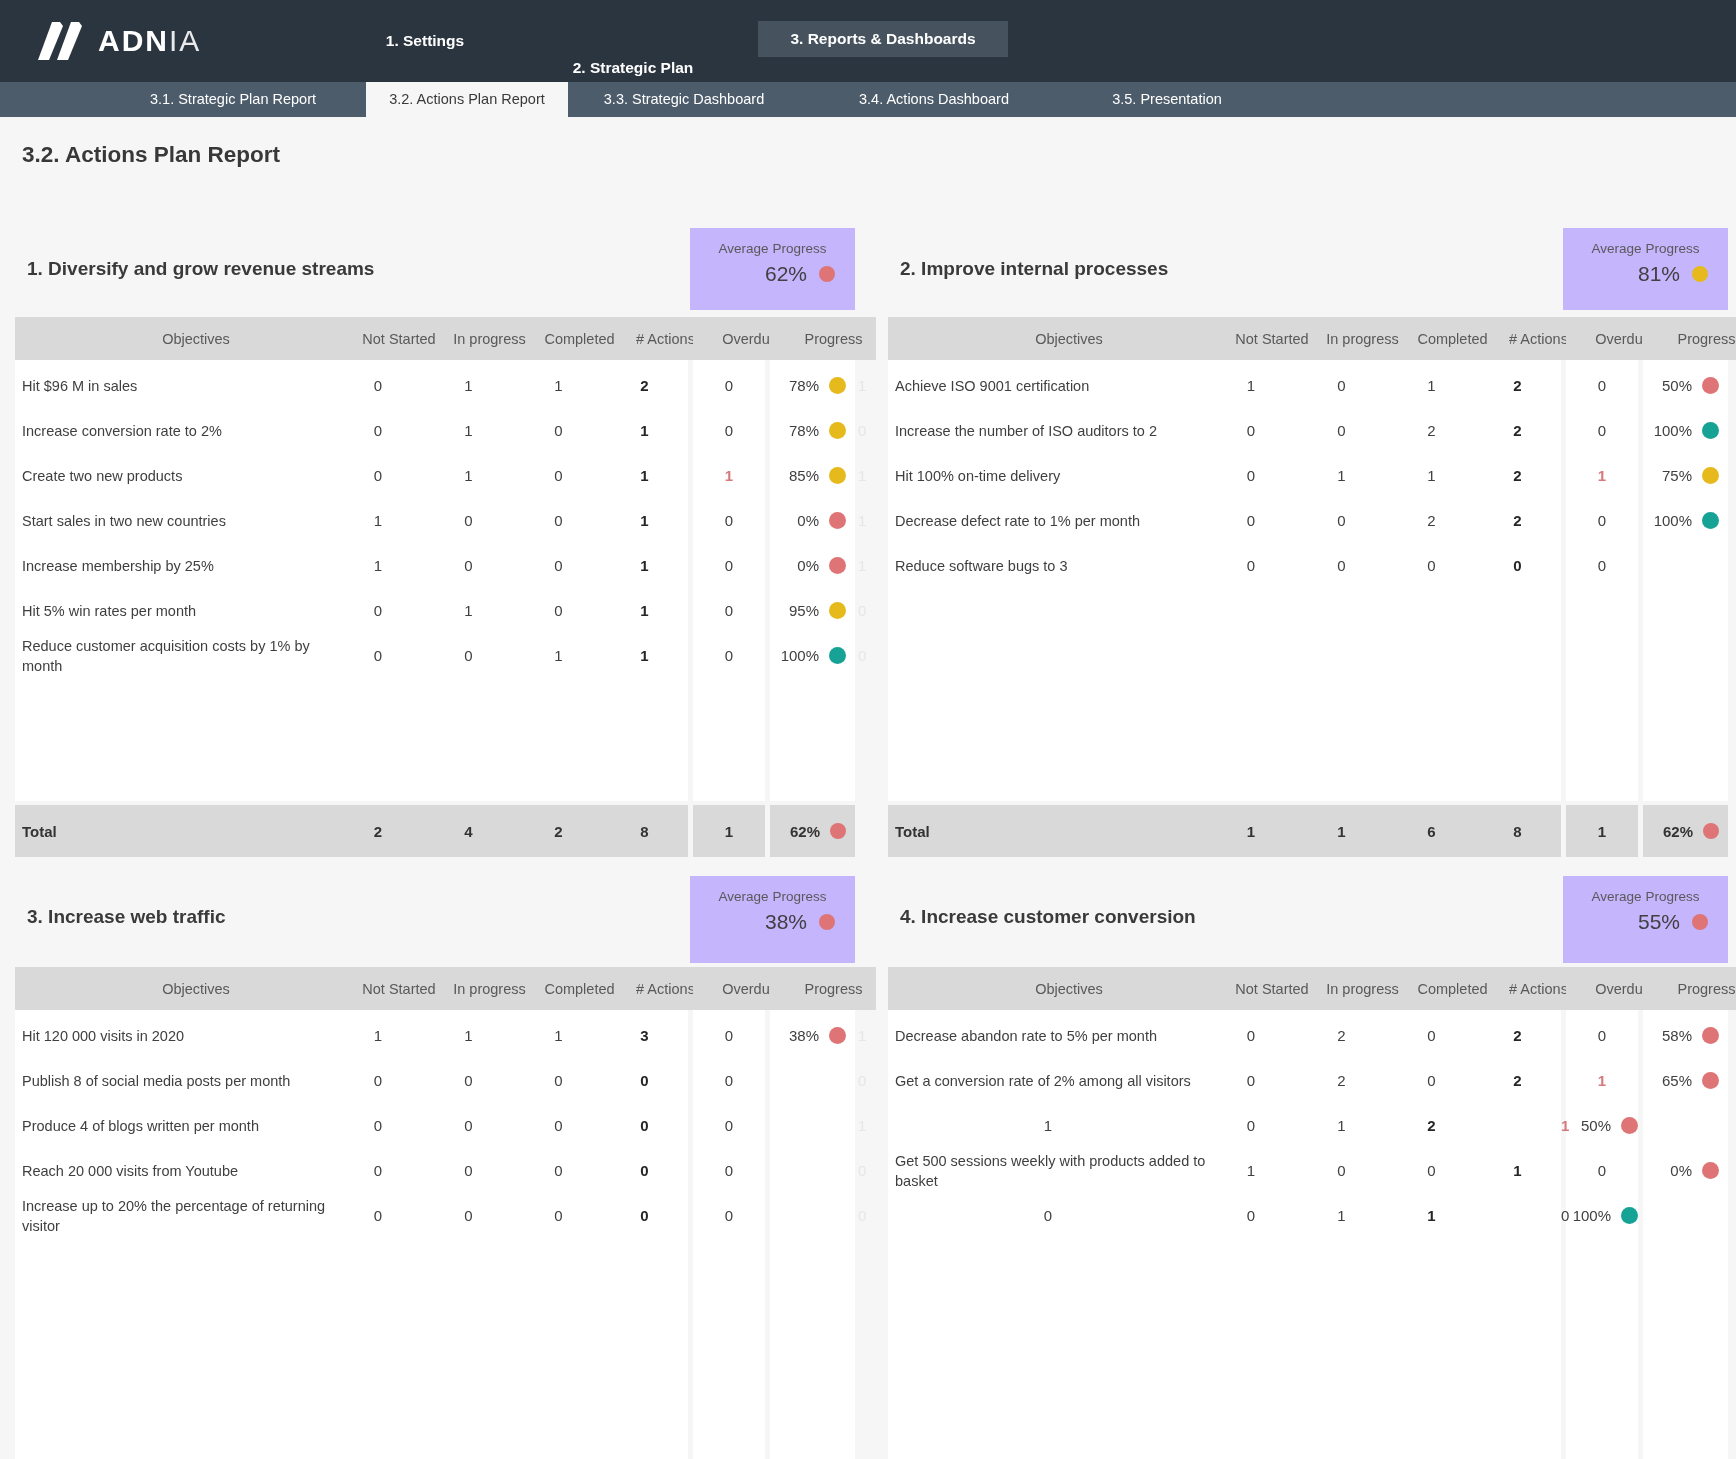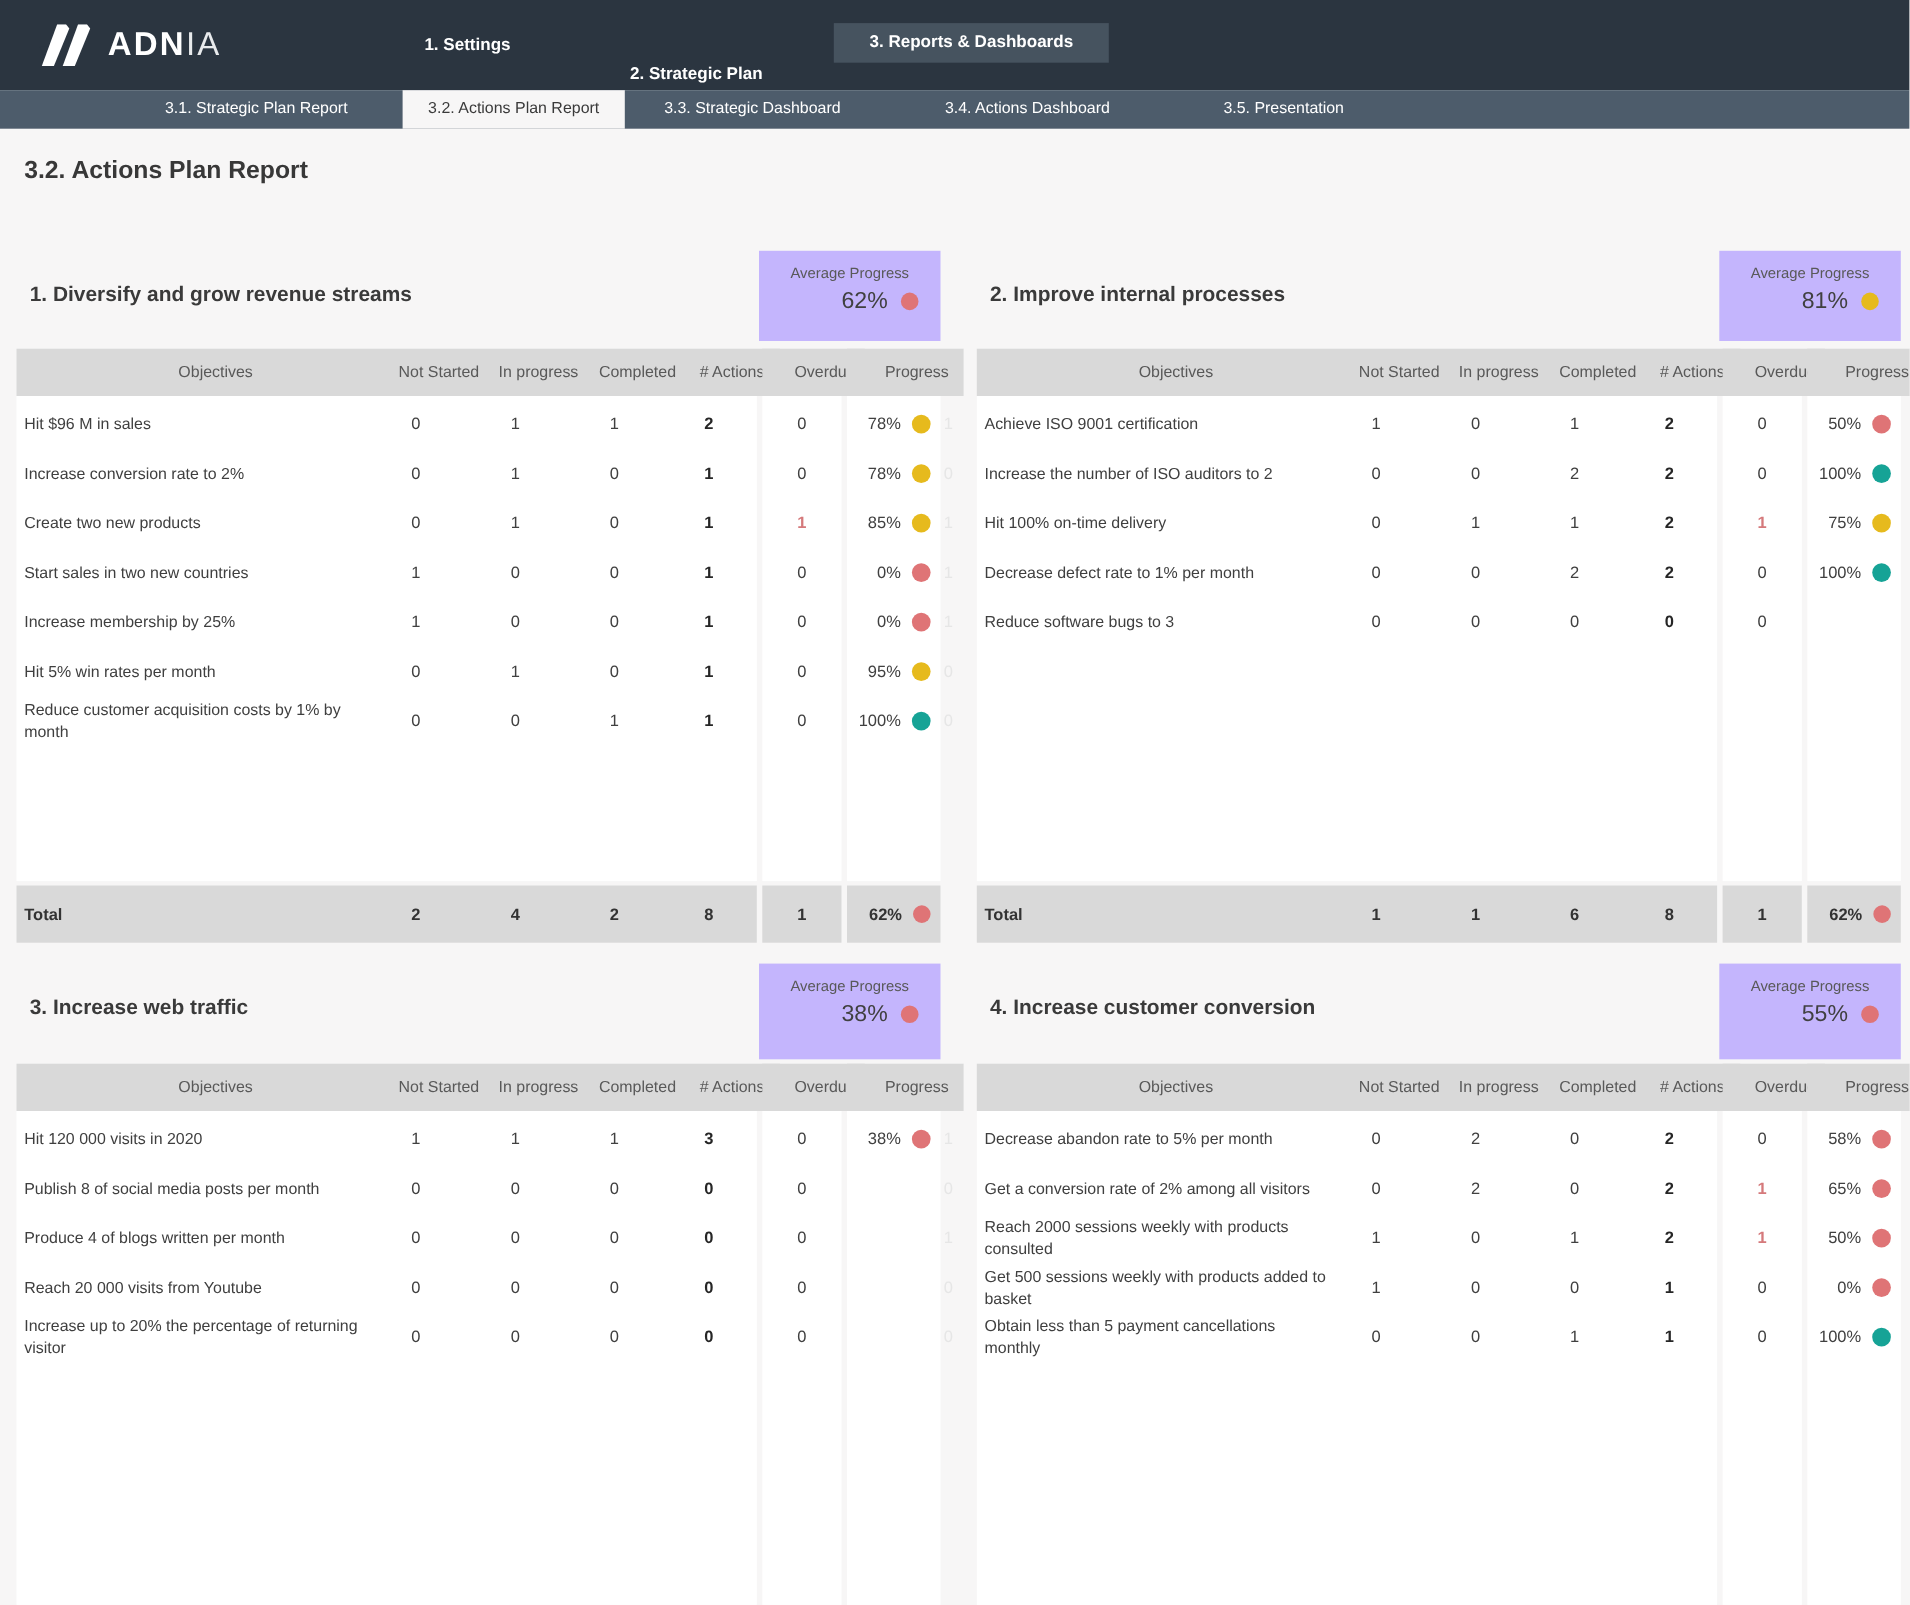--- a/index.html
+++ b/index.html
@@ -506,21 +506,20 @@
           <div class="num actions">2</div>
           <div></div>
           <div class="num ov-red">1</div>
           <div></div>
           <div class="pcell">
             <span class="pval">65%</span>
             <span class="dot" style="background: rgb(223, 116, 118);"></span>
           </div>
         </div>
         <div class="trow">
-          <div class="obj">Reach 2000 sessions weekly with products consulted</div>
           <div class="num">1</div>
           <div class="num">0</div>
           <div class="num">1</div>
           <div class="num actions">2</div>
           <div></div>
           <div class="num ov-red">1</div>
           <div></div>
           <div class="pcell">
             <span class="pval">50%</span>
             <span class="dot" style="background: rgb(223, 116, 118);"></span>
@@ -534,21 +533,20 @@
           <div class="num actions">1</div>
           <div></div>
           <div class="num">0</div>
           <div></div>
           <div class="pcell">
             <span class="pval">0%</span>
             <span class="dot" style="background: rgb(223, 116, 118);"></span>
           </div>
         </div>
         <div class="trow">
-          <div class="obj">Obtain less than 5 payment cancellations monthly</div>
           <div class="num">0</div>
           <div class="num">0</div>
           <div class="num">1</div>
           <div class="num actions">1</div>
           <div></div>
           <div class="num">0</div>
           <div></div>
           <div class="pcell">
             <span class="pval">100%</span>
             <span class="dot" style="background: rgb(22, 163, 150);"></span>

